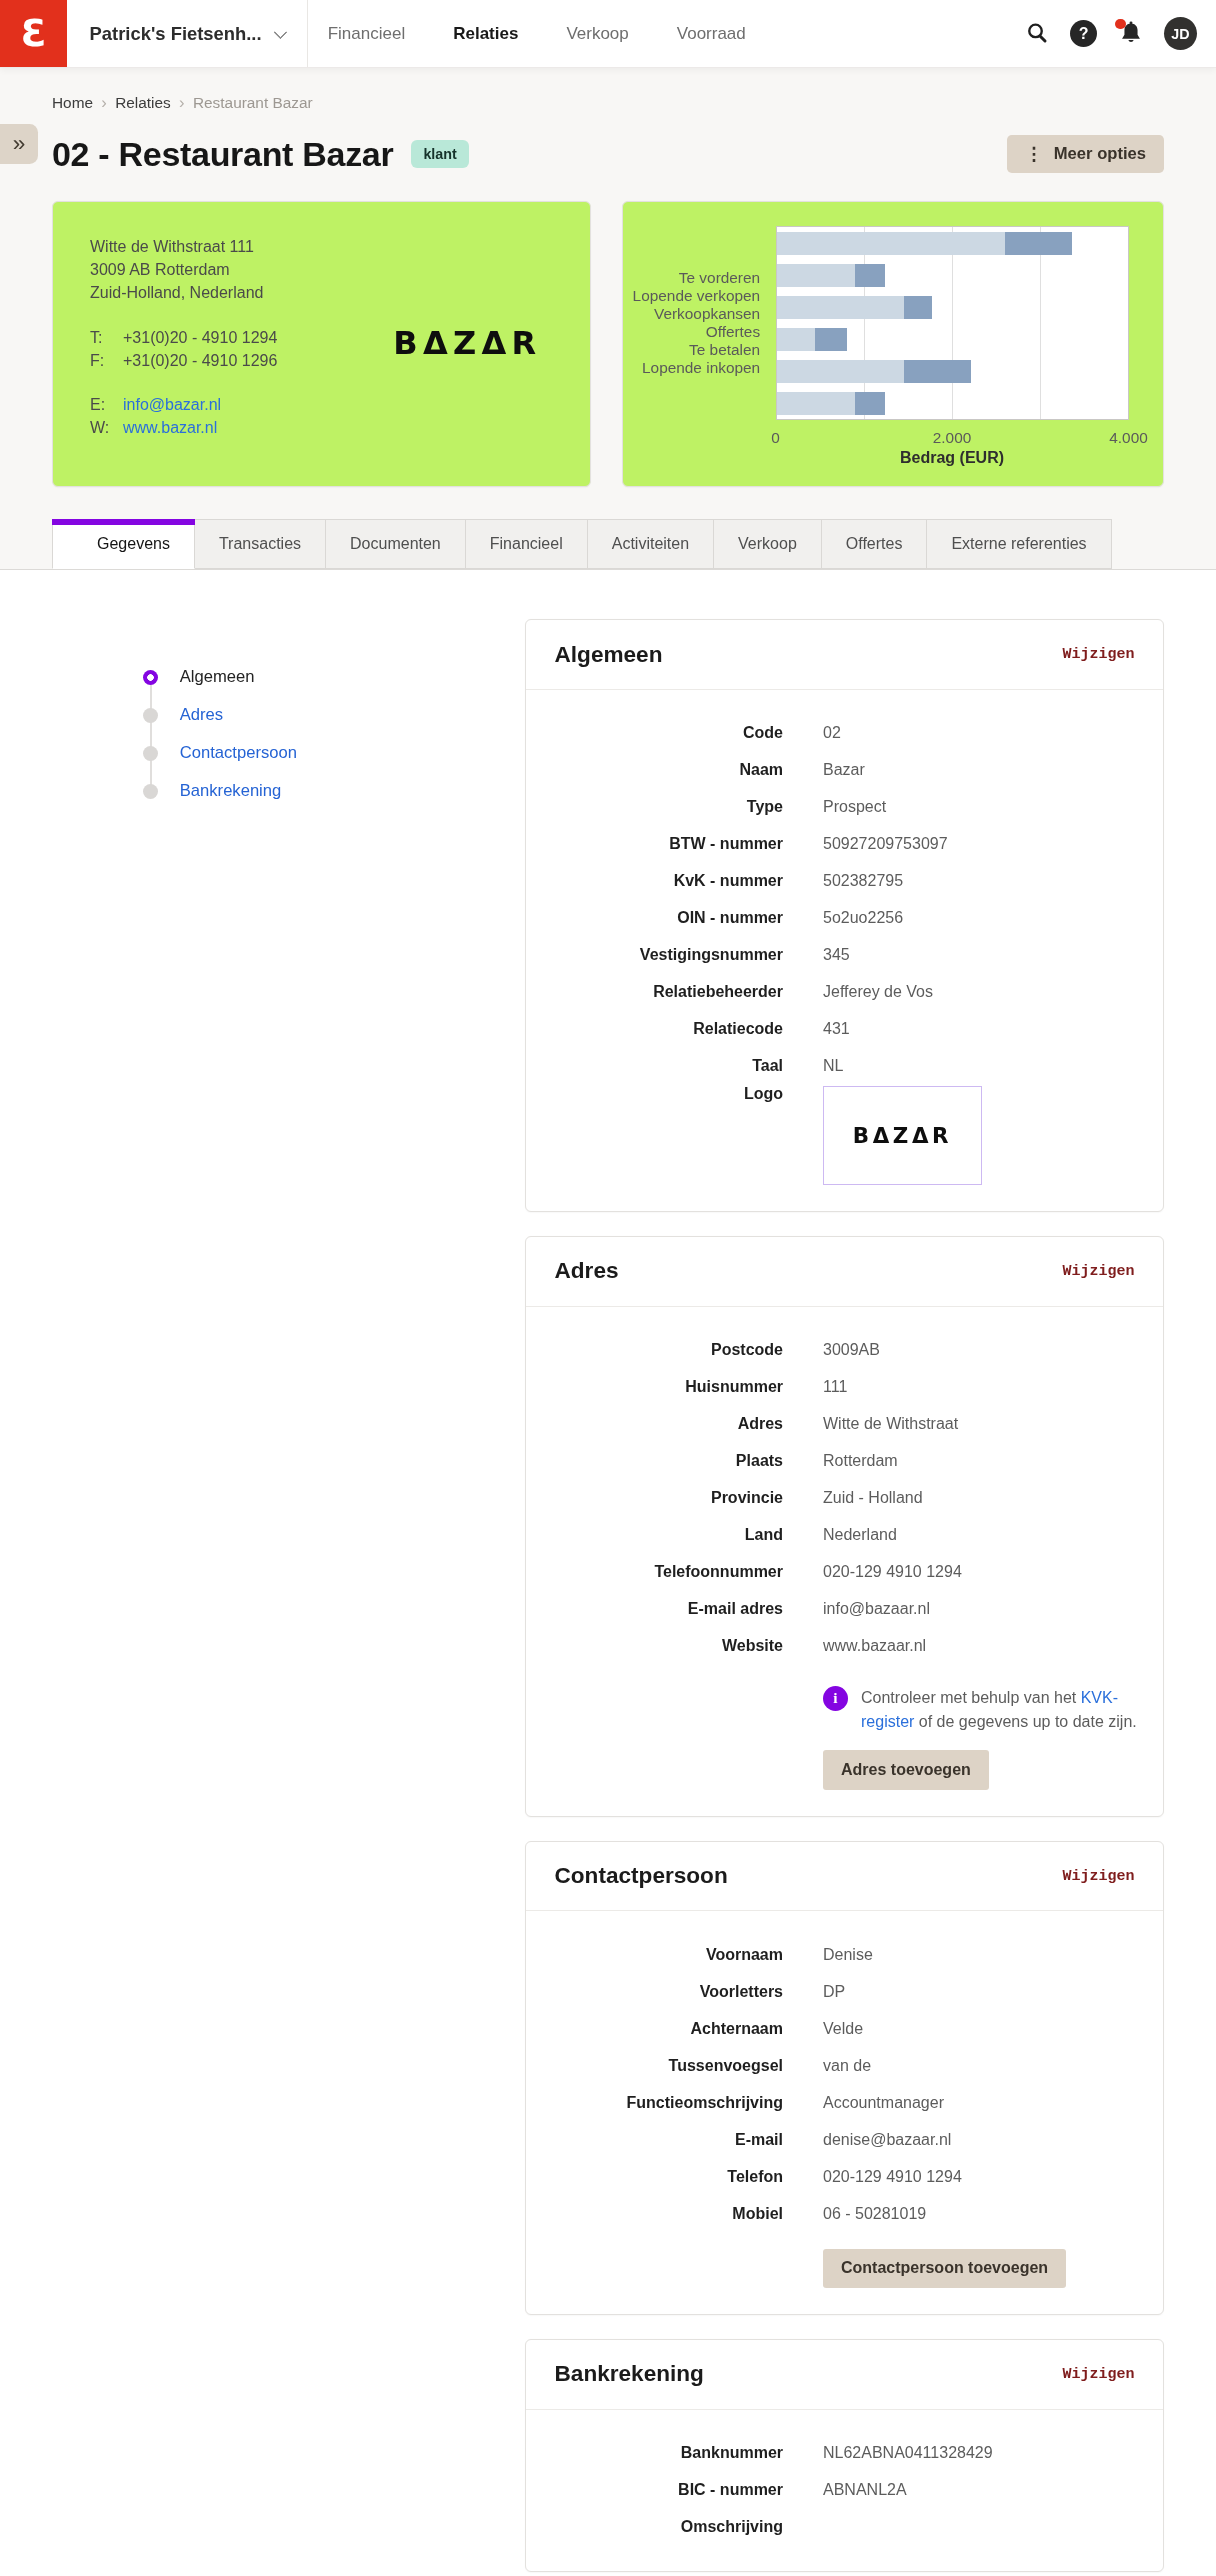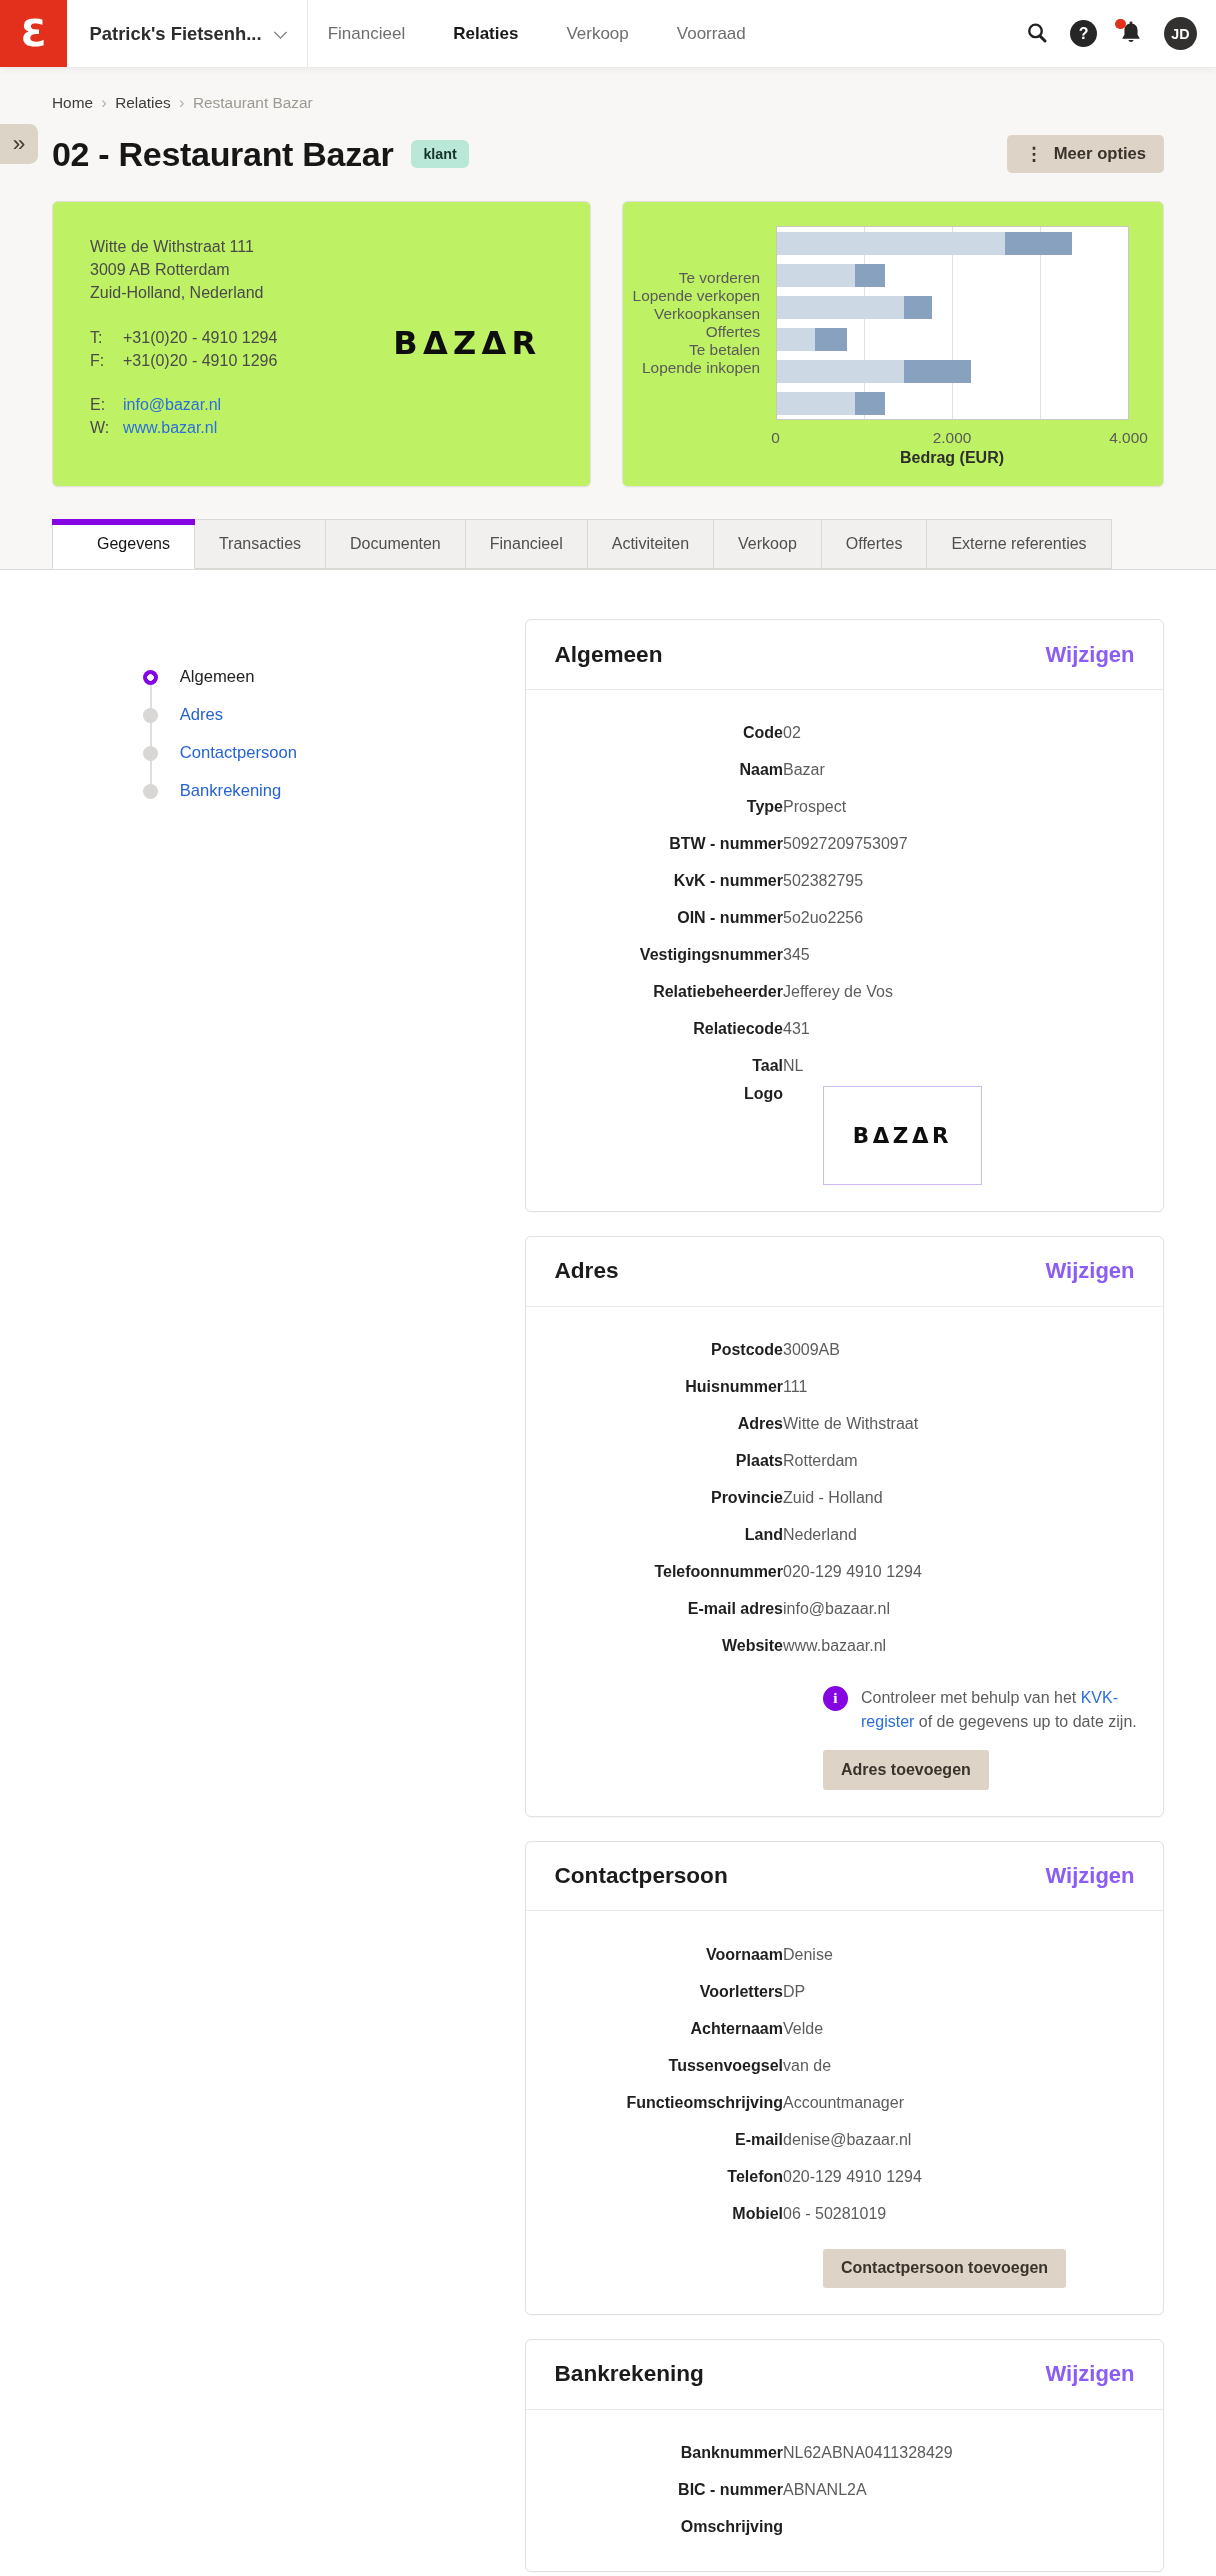--- a/index.html
+++ b/index.html
@@ -85,27 +85,27 @@
   .vnav-item { position:relative; display:flex; align-items:center; gap:21.4px; height:38px; cursor:pointer; }
   .vnav-dot { width:15.4px; height:15.4px; border-radius:50%; background:#d9d7d5; flex-shrink:0; position:relative; z-index:1; }
   .vnav-item.active .vnav-dot { background:radial-gradient(circle, #fff 0 3px, #8405e1 3.6px); }
   .vnav-label { font-size:16.6px; color:#2563d4; }
   .vnav-item.active .vnav-label { color:#232323; }
 
   .main { flex:1; padding-top:50px; padding-bottom:6px; }
   .card { background:#fff; border:0.6px solid #e3e1de; border-radius:6px; margin-bottom:24px; box-shadow:0 0.6px 1.2px rgba(0,0,0,.03); }
   .card-head { display:flex; justify-content:space-between; align-items:center; padding:21.4px 28.5px; }
   .card-title { font-size:22.6px; font-weight:700; color:#1b1b1b; }
-  .wijzigen { font-size:22px; font-weight:700; color:#8b5cf6; cursor:pointer; }
+  .wijzigen { font-size:15px; font-weight:700; color:#7f1d1d; cursor:pointer;font-family:Liberation Mono, monospace; }
   .card-divider { height:0.6px; background:#eceae7; }
   .card-body { padding:25px 0 26px; }
   .frow { display:flex; align-items:center; min-height:37px; }
   .frow.top { align-items:flex-start; }
   .flabel { width:257px; flex-shrink:0; text-align:right; font-size:16px; font-weight:700; color:#1f1f1f; }
-  .fvalue { font-size:16px; color:#5c5c5c; }
+  .fvalue { margin-left:40px; font-size:16px; color:#5c5c5c; }
   .logo-box { margin-left:40px; margin-top:1.2px; width:159px; height:99px; border:1.2px solid #cdb9f2; display:flex;
               align-items:center; justify-content:center; }
   .logo-box .brand-logo { font-size:21.4px; letter-spacing:3.6px; }
   .note { display:flex; gap:13px; margin:21.4px 0 3.6px; padding-left:297px; }
   .note-icon { width:25px; height:25px; border-radius:50%; background:#8405e1; color:#fff; font-size:15.4px; font-weight:700;
                display:flex; align-items:center; justify-content:center; flex-shrink:0; font-family:"Liberation Serif",serif; }
   .note-text { font-size:16px; color:#5c5c5c; line-height:24px; max-width:285px; }
   .note-link { color:#2a6fdb; cursor:pointer; }
   .btn-row { padding-left:297px; margin-top:16.6px; }
   .beige-btn { display:inline-block; background:#ddd3c6; border:none; border-radius:3px; padding:10.7px 18px;

